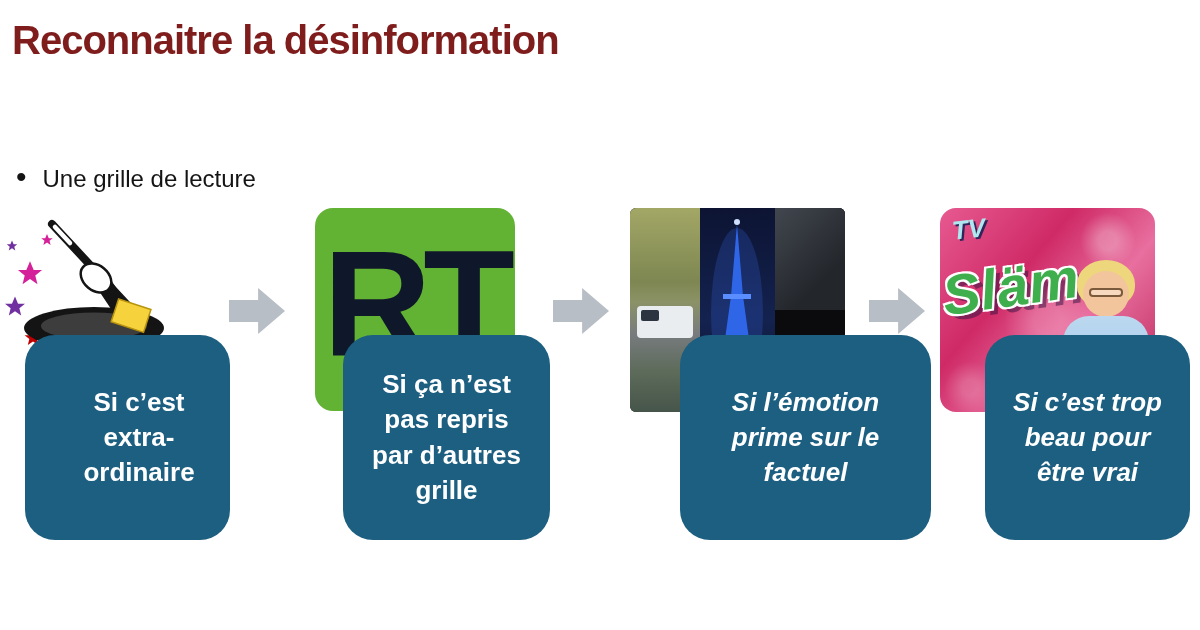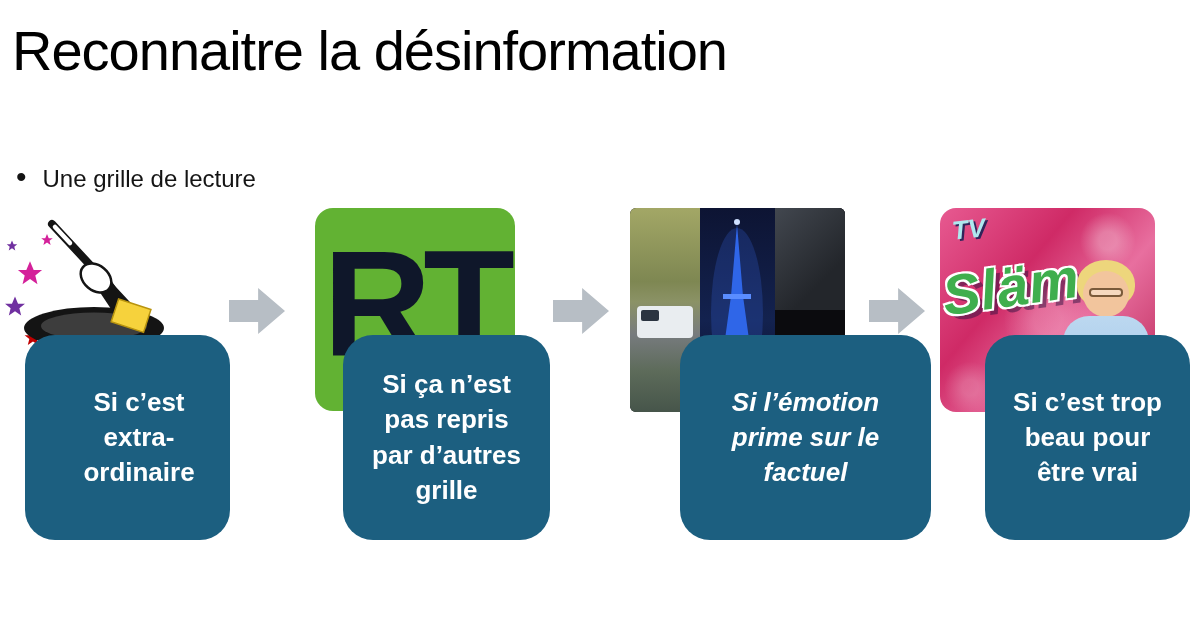--- a/index.html
+++ b/index.html
@@ -1,20 +1,20 @@
 <!DOCTYPE html>
 <html style="--box-fill: #1c5f80; --arrow-fill: #b7bec5; --rt-green: #62b233;"><head>
 <meta charset="utf-8">
 <style>
   * { margin:0; padding:0; box-sizing:border-box; }
   html, body { width:1200px; height:630px; }
   body { font-family:"Liberation Sans", sans-serif; background:#ffffff; }
   .slide { position:relative; width:1200px; height:630px; background:#ffffff; overflow:hidden; }
 
-  .title { position:absolute; left:12px; top:18px; font-size:56px; font-weight:400; color:#000000; letter-spacing:-1px; }
+  .title { position:absolute; left:12px; top:18px; font-size:40px; font-weight:700; color:#7f1d1d; letter-spacing:-1px; }
   .bullet-line { position:absolute; left:16px; top:160px; display:flex; align-items:baseline; gap:16px; color:#141414; }
   .bullet-marker { font-size:30px; }
   .bullet-text { font-size:24px; }
 
   .img { position:absolute; z-index:1; overflow:hidden; }
   .img-magician { left:0; top:210px; width:178px; height:192px; }
 
   .img-rt { left:315px; top:208px; width:200px; height:203px; border-radius:18px;
             background:var(--rt-green,#62b233); display:flex; align-items:center; justify-content:center; }
   .rt-text { color:#0f172a; font-weight:700; font-size:150px; letter-spacing:-8px; line-height:1; margin-top:-14px; }
@@ -65,21 +65,21 @@
      clip-path:polygon(0 26%,52% 26%,52% 0,100% 50%,52% 100%,52% 74%,0 74%); }
   .arrow-1 { left:229px; } .arrow-2 { left:553px; } .arrow-3 { left:869px; }
 
   .box { position:absolute; top:335px; height:205px; z-index:3; border-radius:30px;
      background:var(--box-fill,#1c5f80); display:flex; align-items:center; justify-content:center;
      text-align:center; padding:10px; }
   .box-label { color:#ffffff; font-weight:700; font-size:26px; line-height:1.35; white-space:pre-line; }
   .box-1 { left:25px;  width:205px;padding-left:33px; }
   .box-2 { left:343px; width:207px; }
   .box-3 { left:680px; width:251px;font-style:italic; }
-  .box-4 { left:985px; width:205px; }
+  .box-4 { left:985px; width:205px;font-style:italic; }
 </style>
 </head>
 <body>
 
 <div class="slide">
 
   <div class="title">Reconnaitre la désinformation</div>
 
   <div class="bullet-line">
     <span class="bullet-marker">•</span>

